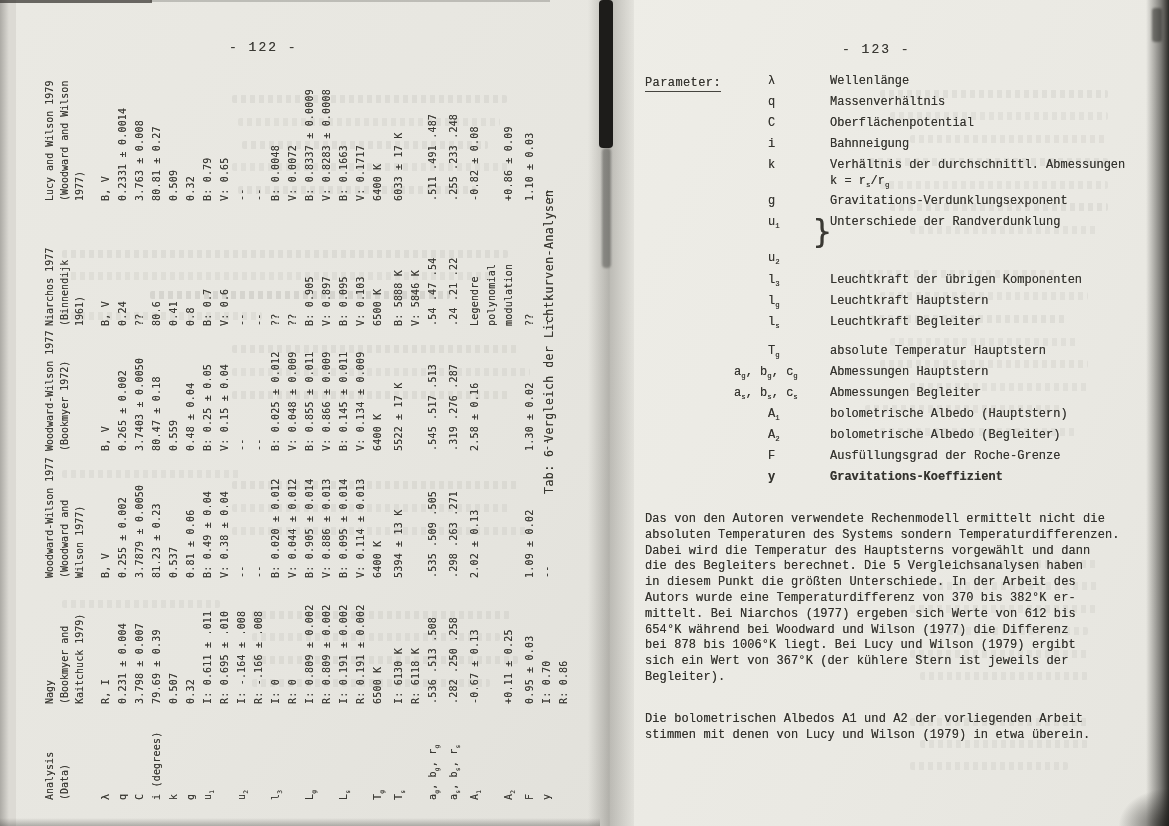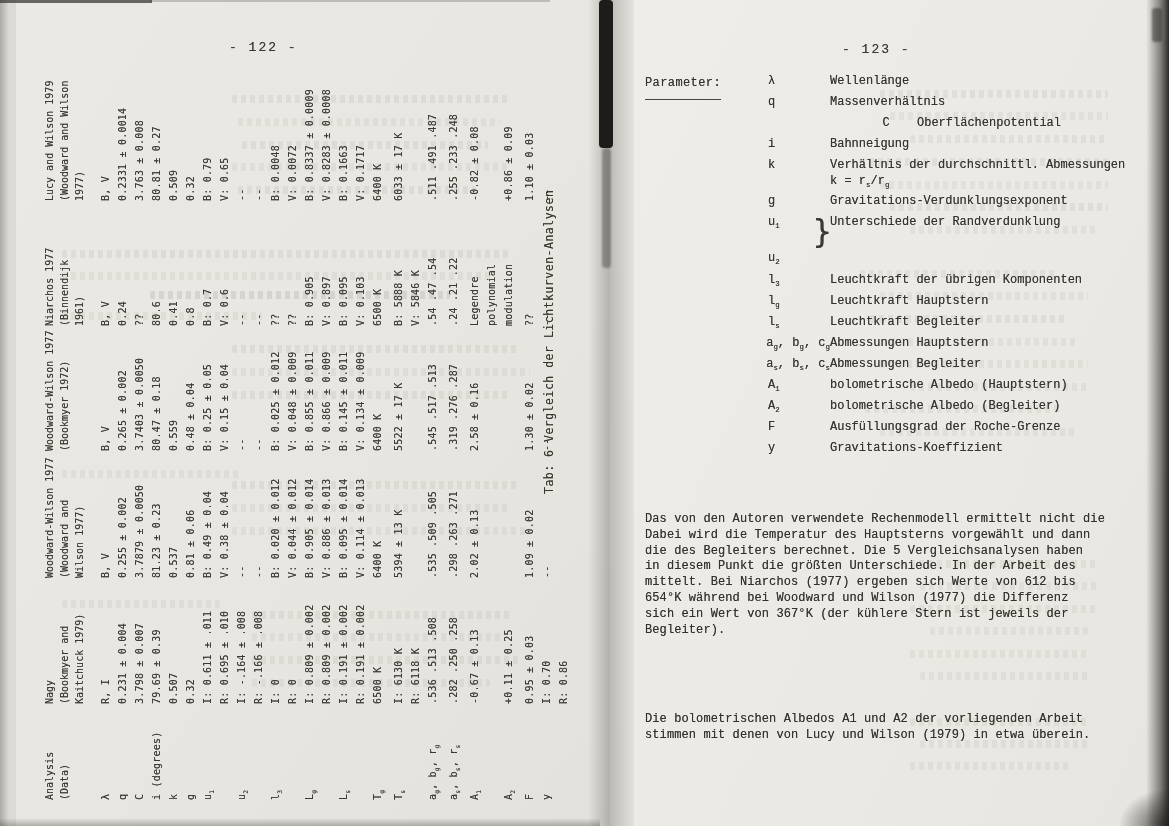--- a/index.html
+++ b/index.html
@@ -40,25 +40,25 @@
   #cmp-table th,#cmp-table td{padding:0 2px 0 0;vertical-align:top;text-align:left;font-weight:normal;}
   #cmp-table thead div{line-height:15px;white-space:nowrap;}
   #cmp-table thead th{padding-bottom:10px;}
   #cmp-table tbody div{line-height:17px;white-space:nowrap;letter-spacing:.2px;}
   #cmp-table sub,#param-list sub,.rowlabel sub{font-size:.62em;}
   #tab-caption{position:absolute;left:306px;top:500px;font-family:"DejaVu Sans Mono",monospace;
                font-size:11.5px;letter-spacing:.5px;white-space:nowrap;color:#38372f;}
 
   
   #param-heading{position:absolute;left:35px;top:76px;font-size:12px;letter-spacing:.4px;
-                 border-bottom:1px solid #45443f;padding-bottom:9px;text-align:center;}
+                 border-bottom:1px solid #45443f;padding-bottom:1px;text-align:center;}
   #param-list{position:absolute;left:158px;top:74px;width:380px;font-size:12px;}
   .param-row{position:relative;white-space:nowrap;}
   .param-row .sym{display:inline-block;width:62px;vertical-align:top;}
-  .param-row.outdent .sym{margin-left:-34px;width:96px;text-align:right;}
+  .param-row.outdent .sym{margin-left:-34px;width:96px;}
   .param-row .desc{display:inline-block;vertical-align:top;}
   .param-row .desc2{margin-left:62px;}
   .brace{position:absolute;left:44px;top:-3px;font-size:32px;color:#3a3933;font-family:"DejaVu Sans",sans-serif;}
   .para{position:absolute;left:35px;width:480px;font-size:12px;color:#32312c;}
   .para .pline{line-height:15.8px;white-space:nowrap;letter-spacing:.1px;}
 
   .ink{text-shadow:0 0 .5px rgba(52,51,46,.65);}
 </style>
 </head>
 <body>
@@ -527,44 +527,48 @@
   </div>
 
   <div class="page" id="page-right">
     <div class="pageno ink" id="pageno-right">- 123 -</div>
 
     <div id="param-heading" class="ink">Parameter:</div>
 
     <div id="param-list" class="ink">
         <div class="param-row" style="min-height: 21px;"><span class="sym">λ</span><span class="desc">Wellenlänge</span></div>
         <div class="param-row" style="min-height: 21px;"><span class="sym">q</span><span class="desc">Massenverhältnis</span></div>
-        <div class="param-row" style="min-height: 21px; text-align: center;"><span class="sym">C</span><span class="desc">Oberflächenpotential</span></div>
+        <div class="param-row" style="min-height: 21px;"><span class="sym">C</span><span class="desc">Oberflächenpotential</span></div>
         <div class="param-row" style="min-height: 21px;"><span class="sym">i</span><span class="desc">Bahnneigung</span></div>
         <div class="param-row" style="min-height: 21px;"><span class="sym">k</span><span class="desc">Verhältnis der durchschnittl. Abmessungen</span><span class="desc desc2" style="display: block; line-height: 18px;">k = r<sub>s</sub>/r<sub>g</sub></span></div>
         <div class="param-row" style="min-height: 21px;"><span class="sym">g</span><span class="desc">Gravitations-Verdunklungsexponent</span></div>
         <div class="param-row" style="min-height: 16px;"><span class="sym">u<sub>1</sub></span><span class="brace">}</span><span class="desc">Unterschiede der Randverdunklung</span></div>
         <div class="param-row" style="min-height: 16px; margin-top: 20px;"><span class="sym">u<sub>2</sub></span></div>
         <div class="param-row" style="min-height: 21px; margin-top: 6px;"><span class="sym">l<sub>3</sub></span><span class="desc">Leuchtkraft der übrigen Komponenten</span></div>
         <div class="param-row" style="min-height: 21px;"><span class="sym">l<sub>g</sub></span><span class="desc">Leuchtkraft Hauptstern</span></div>
         <div class="param-row" style="min-height: 21px;"><span class="sym">l<sub>s</sub></span><span class="desc">Leuchtkraft Begleiter</span></div>
+        <div class="param-row" style="min-height: 21px; margin-top: 8px;"><span class="sym">T<sub>g</sub></span><span class="desc">absolute Temperatur Hauptstern</span></div>
         <div class="param-row outdent" style="min-height: 21px;"><span class="sym">a<sub>g</sub>, b<sub>g</sub>, c<sub>g</sub></span><span class="desc">Abmessungen Hauptstern</span></div>
         <div class="param-row outdent" style="min-height: 21px;"><span class="sym">a<sub>s</sub>, b<sub>s</sub>, c<sub>s</sub></span><span class="desc">Abmessungen Begleiter</span></div>
         <div class="param-row" style="min-height: 21px;"><span class="sym">A<sub>1</sub></span><span class="desc">bolometrische Albedo (Hauptstern)</span></div>
         <div class="param-row" style="min-height: 21px;"><span class="sym">A<sub>2</sub></span><span class="desc">bolometrische Albedo (Begleiter)</span></div>
         <div class="param-row" style="min-height: 21px;"><span class="sym">F</span><span class="desc">Ausfüllungsgrad der Roche-Grenze</span></div>
-        <div class="param-row" style="min-height: 21px;"><span class="sym">y</span><span class="desc">Gravitations-Koeffizient</span></div>
+        <div class="param-row" style="min-height: 21px; font-weight: bold;"><span class="sym">y</span><span class="desc">Gravitations-Koeffizient</span></div>
       </div>
 
     <div class="para ink" id="para-1" style="top:512px">
         <div class="pline">Das von den Autoren verwendete Rechenmodell ermittelt nicht die</div>
+        <div class="pline">absoluten Temperaturen des Systems sondern Temperaturdifferenzen.</div>
         <div class="pline">Dabei wird die Temperatur des Hauptsterns vorgewählt und dann</div>
         <div class="pline">die des Begleiters berechnet. Die 5 Vergleichsanalysen haben</div>
         <div class="pline">in diesem Punkt die größten Unterschiede. In der Arbeit des</div>
+        <div class="pline">Autors wurde eine Temperaturdifferenz von 370 bis 382°K er-</div>
         <div class="pline">mittelt. Bei Niarchos (1977) ergeben sich Werte von 612 bis</div>
         <div class="pline">654°K während bei Woodward und Wilson (1977) die Differenz</div>
+        <div class="pline">bei 878 bis 1006°K liegt. Bei Lucy und Wilson (1979) ergibt</div>
         <div class="pline">sich ein Wert von 367°K (der kühlere Stern ist jeweils der</div>
         <div class="pline">Begleiter).</div>
       </div>
     <div class="para ink" id="para-2" style="top:712px">
         <div class="pline">Die bolometrischen Albedos A1 und A2 der vorliegenden Arbeit</div>
         <div class="pline">stimmen mit denen von Lucy und Wilson (1979) in etwa überein.</div>
       </div>
   </div>
 
   <div class="artifact" id="edge-left"></div>

